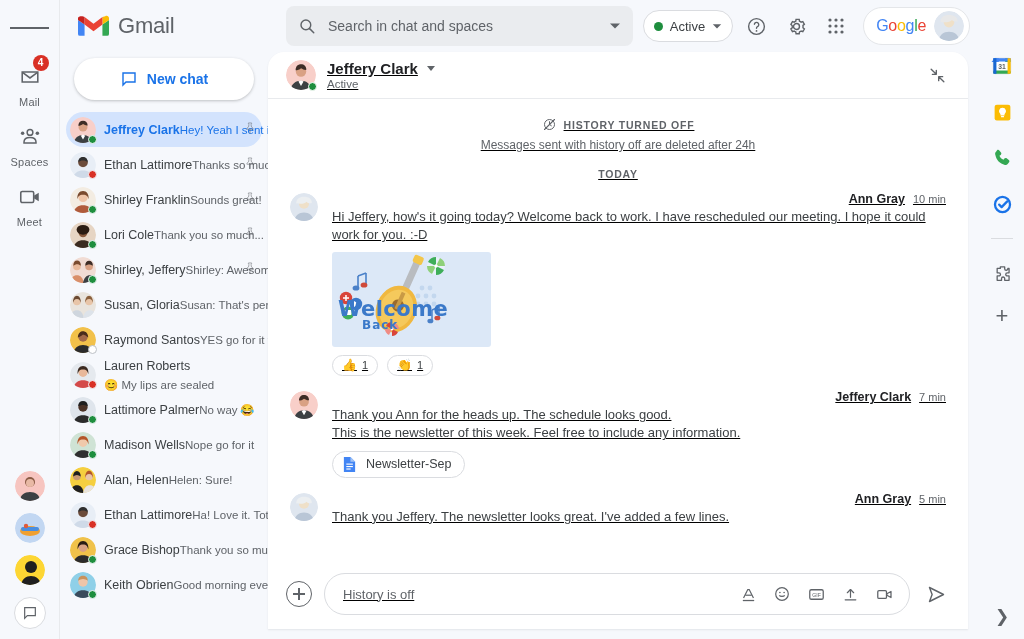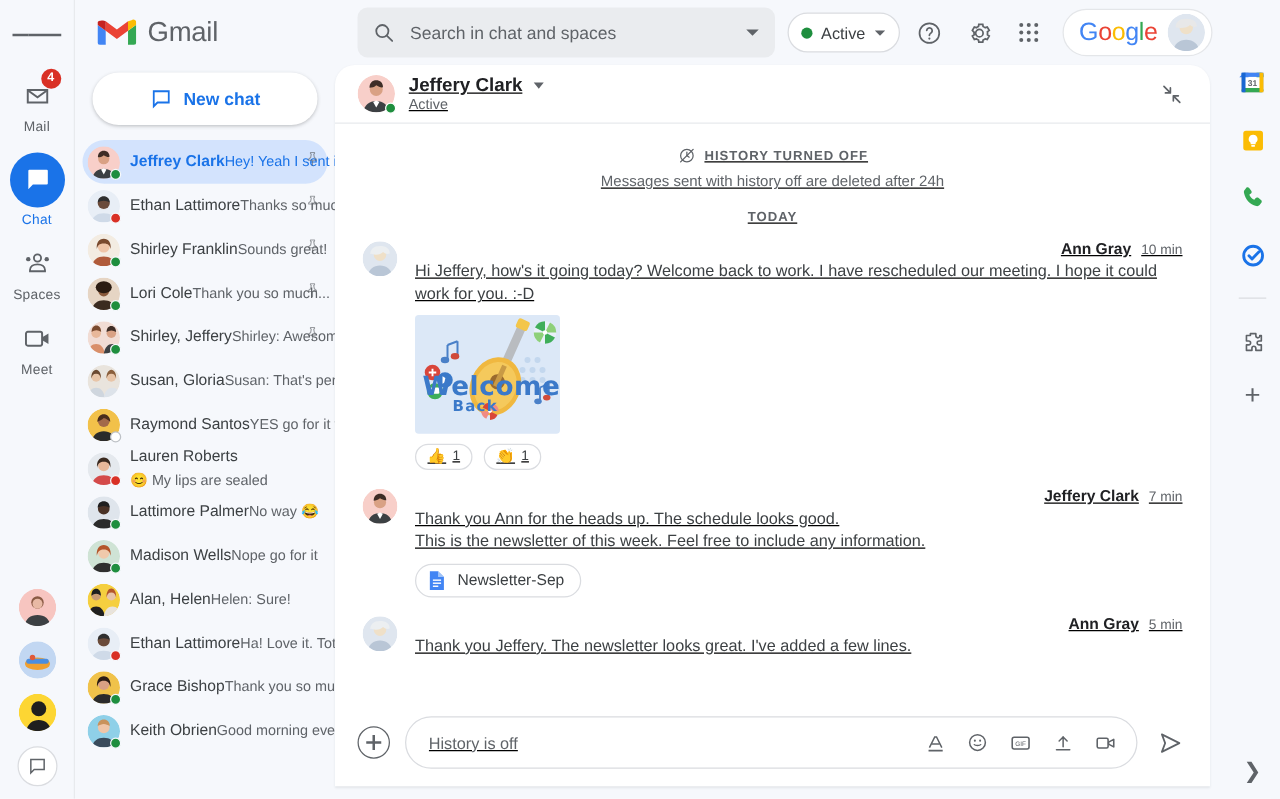--- a/index.html
+++ b/index.html
@@ -84,21 +84,21 @@
     height:32px; border:1px solid #dadce0; border-radius:16px; background:#fff;
     display:flex; align-items:center; gap:7px; padding:0 10px; cursor:pointer;
   }
   .dot-green { width:9px; height:9px; border-radius:50%; background:#1e8e3e; }
   .status-pill .t { font-size:13px; color:#3c4043; }
   .icon-btn { width:34px; height:34px; border-radius:50%; display:flex; align-items:center; justify-content:center; cursor:pointer; }
   .acct {
     height:38px; border:1px solid #e4e6e9; border-radius:19px; background:#fff; display:flex;
     align-items:center; gap:8px; padding:0 5px 0 12px; cursor:pointer; margin-left:4px;
   }
-  .glogo { font-size:20px; letter-spacing:-.3px; }
+  .glogo { font-size:16px; letter-spacing:-.3px; }
   .glogo i { font-style:normal; }
   .acct-av { width:30px; height:30px; border-radius:50%; overflow:hidden; }
 
   .panel {
     flex:1; margin:0 12px 10px 0; background:#fff; border-radius:16px 16px 0 0;
     display:flex; flex-direction:column; overflow:hidden; min-height:0;
     box-shadow:0 1px 2px rgba(60,64,67,.1);
     text-decoration:underline;
   }
   .conv-head {
@@ -120,21 +120,21 @@
 
   .msg { display:flex; gap:14px; margin-bottom:14px; }
   .msg-av { width:28px; height:28px; border-radius:50%; overflow:hidden; flex:0 0 28px; margin-top:1px; }
   .msg-body { flex:1; min-width:0; }
   .msg-head { display:flex; align-items:baseline; gap:8px; margin-bottom:2px;justify-content:flex-end; }
   .msg-author { font-size:12.5px; font-weight:bold; color:#202124; }
   .msg-time { font-size:11px; color:#5f6368; }
   .msg-line { font-size:13px; color:#3c4043; line-height:1.42; }
 
   .welcome-card {
-    width:116px; height:95px; margin-top:7px; border-radius:3px; position:relative;
+    width:159px; height:95px; margin-top:7px; border-radius:3px; position:relative;
     background:#dce8f7; overflow:hidden;
   }
   .wc-txt1 { position:absolute; left:6px; top:45px; font-size:21px; font-weight:bold; color:#3b79c9; letter-spacing:.5px; font-family:"DejaVu Sans", sans-serif; }
   .wc-txt2 { position:absolute; left:30px; top:66px; font-size:12px; font-weight:bold; color:#3b79c9; letter-spacing:1px; font-family:"DejaVu Sans", sans-serif; }
   .wc-el { position:absolute; }
 
   .reactions { display:flex; gap:9px; margin-top:8px; }
   .reaction {
     height:21px; border:1px solid #dadce0; border-radius:11px; background:#fff;
     display:flex; align-items:center; gap:5px; padding:0 9px; cursor:pointer;
@@ -194,28 +194,20 @@
       <div class="rail-ico">
         <svg width="22" height="22" viewBox="0 0 24 24">
             <path fill="none" stroke="#5f6368" stroke-width="1.7" d="M3.5 6.5h17v11h-17z"></path>
             <path fill="none" stroke="#5f6368" stroke-width="1.7" d="M3.8 7l8.2 6 8.2-6"></path>
           </svg>
         <div class="badge">4</div>
       </div>
       <div class="rail-lbl">Mail</div>
     </div>
 
-    <div class="rail-item">
-      <div class="rail-ico active">
-        <svg width="22" height="22" viewBox="0 0 24 24">
-            <path fill="#fff" d="M4 3h16a1 1 0 011 1v11a1 1 0 01-1 1H8l-4 4V4a1 1 0 011-1z"></path>
-          </svg>
-      </div>
-      <div class="rail-lbl active">Chat</div>
-    </div>
 
     <div class="rail-item">
       <div class="rail-ico">
         <svg width="24" height="22" viewBox="0 0 26 22">
           <circle cx="13" cy="6" r="3.1" fill="none" stroke="#5f6368" stroke-width="1.6"></circle>
           <circle cx="5" cy="7" r="1.9" fill="#5f6368"></circle>
             <circle cx="21" cy="7" r="1.9" fill="#5f6368"></circle>
           <path d="M6.5 16.5c0-3.3 2.9-5 6.5-5s6.5 1.7 6.5 5v1h-13z" fill="none" stroke="#5f6368" stroke-width="1.6"></path>
         </svg>
       </div>

